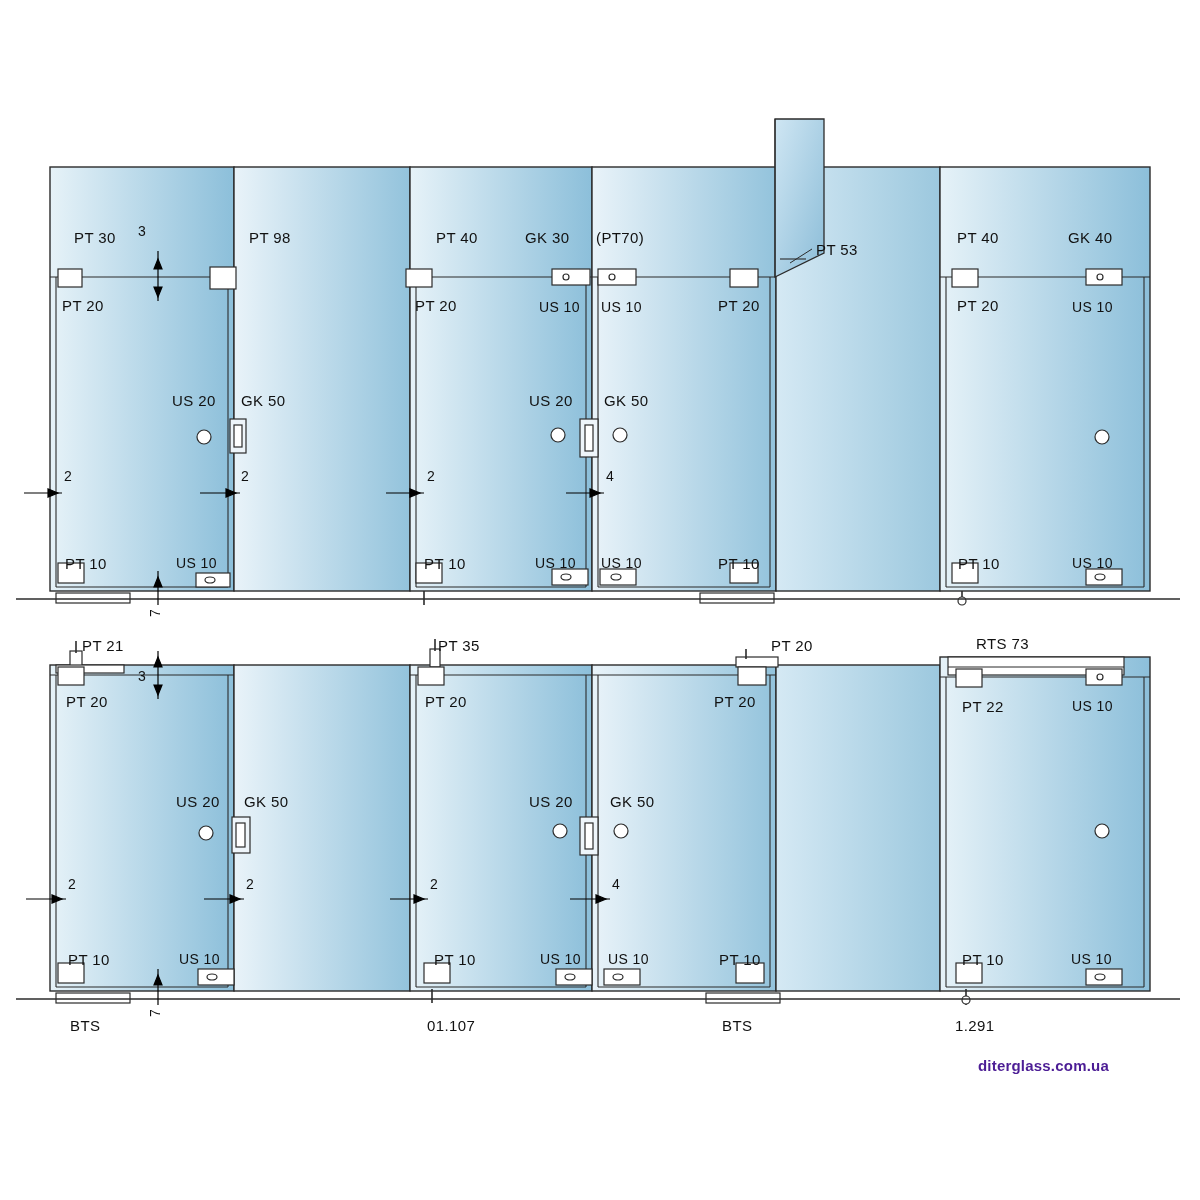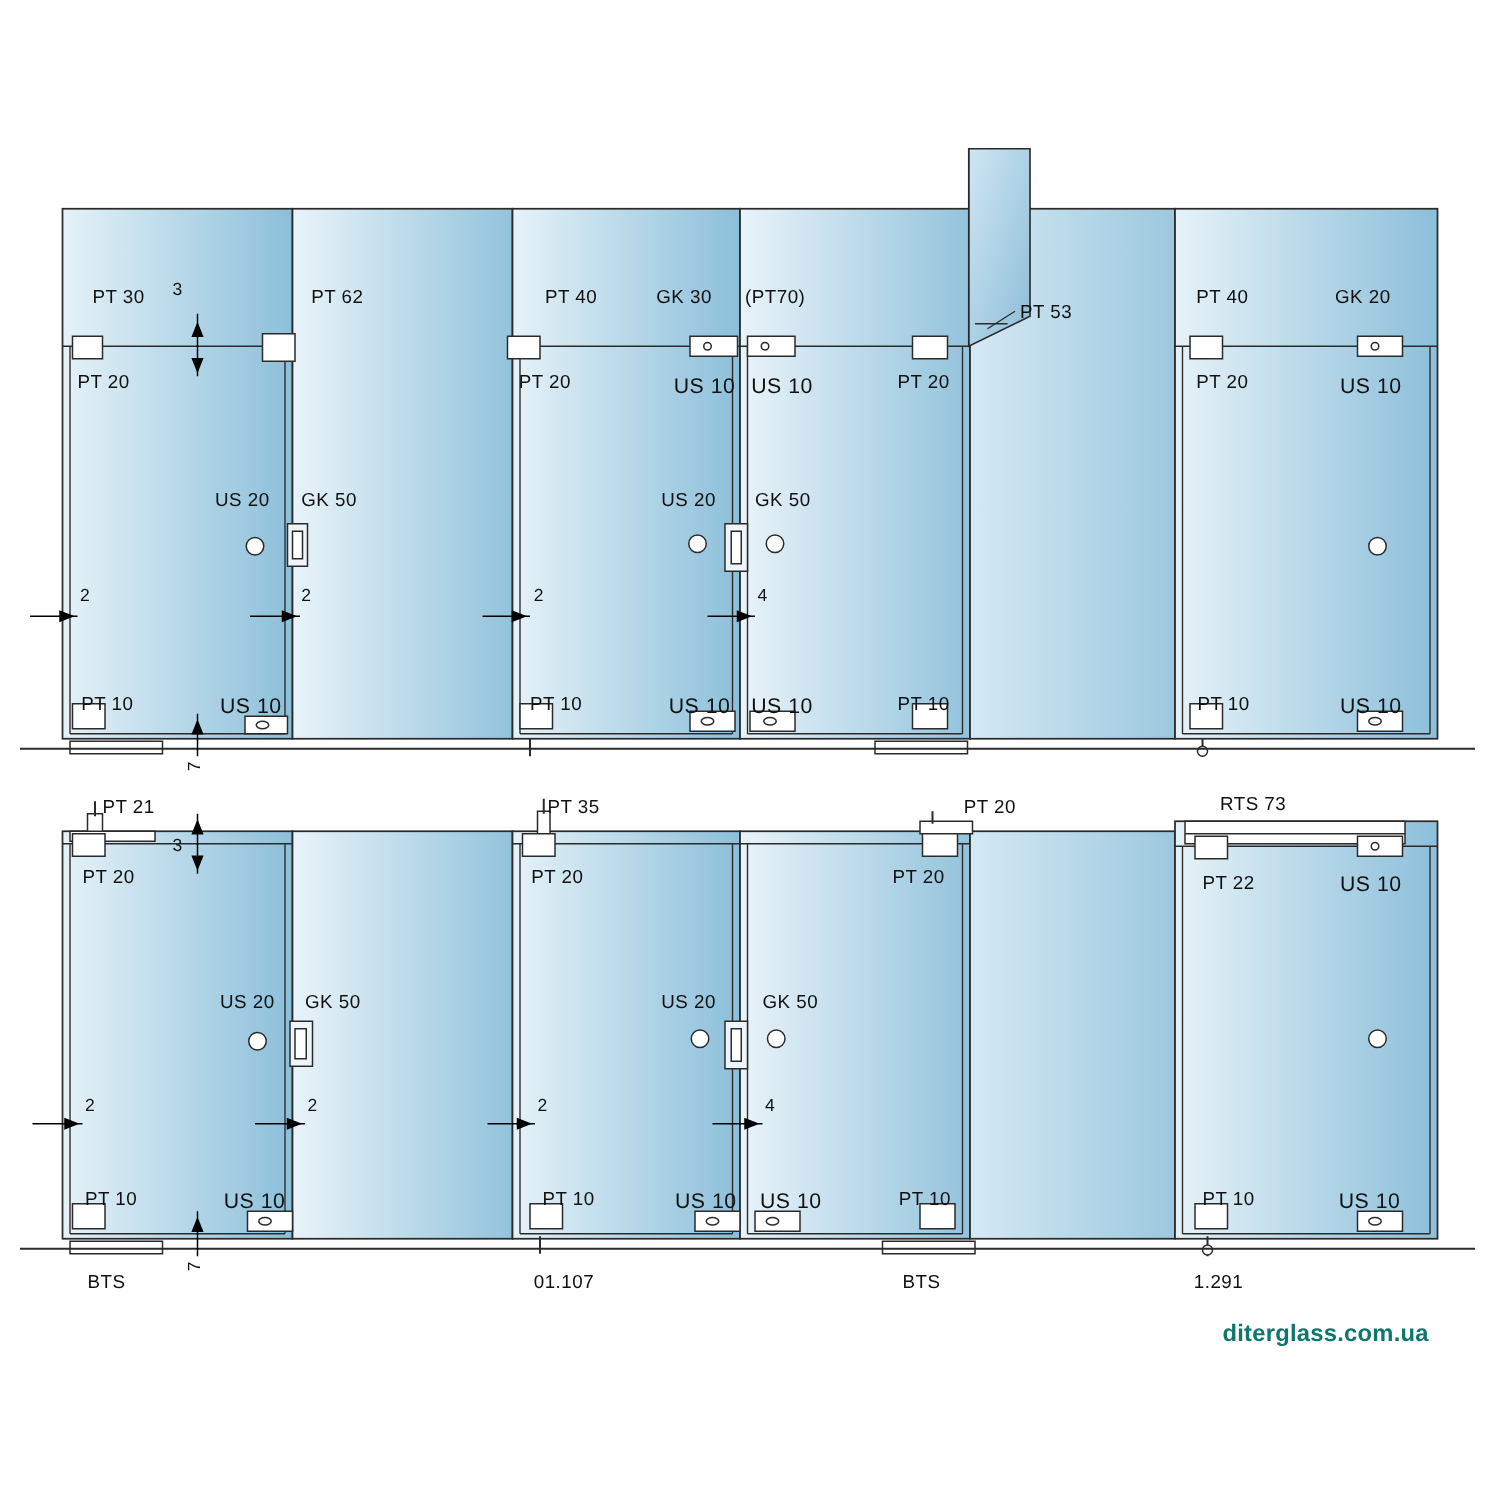--- a/index.html
+++ b/index.html
@@ -1,21 +1,21 @@
 <!DOCTYPE html>
 <html><head>
 <meta charset="utf-8">
 <style>
   html,body{margin:0;padding:0;background:#ffffff;}
   body{width:1200px;height:1200px;font-family:"Liberation Sans",sans-serif;color:#000;position:relative;overflow:hidden;}
   #stage{position:absolute;left:0;top:1px;width:1200px;height:1200px;}
   .lbl{position:absolute;font-size:15px;letter-spacing:.4px;white-space:nowrap;color:#111;}
-  .lbl.sm{font-size:17px;}
+  .lbl.sm{font-size:14px;}
   .lbl.dim{font-size:14px;}
-  .watermark{position:absolute;font-size:19px;font-weight:bold;color:#0f766e;letter-spacing:.2px;}
+  .watermark{position:absolute;font-size:15px;font-weight:bold;color:#4c1d95;letter-spacing:.2px;}
   svg{position:absolute;left:0;top:0;}
   .vert{transform:rotate(-90deg);transform-origin:0 0;}
 </style>
 </head>
 <body>
 
 <div id="stage">
 
 <svg width="1200" height="1200">
   <defs>
@@ -231,31 +231,31 @@
     <line x1="158" y1="968" x2="158" y2="1004"></line>
     <polygon points="158,974 154,984 162,984"></polygon>
   </g>
 
   <line x1="790" y1="262" x2="812" y2="248" stroke="#2b2b2b" stroke-width="1"></line>
 </svg>
 
 <div>
   <div class="lbl" style="left:74px;top:228px">PT 30</div>
   <div class="lbl" style="left:62px;top:296px">PT 20</div>
-  <div class="lbl" style="left:249px;top:228px">PT 62</div>
+  <div class="lbl" style="left:249px;top:228px">PT 98</div>
   <div class="lbl" style="left:436px;top:228px">PT 40</div>
   <div class="lbl" style="left:415px;top:296px">PT 20</div>
   <div class="lbl" style="left:525px;top:228px">GK 30</div>
   <div class="lbl" style="left:596px;top:228px">(PT70)</div>
   <div class="lbl sm" style="left:539px;top:298px">US 10</div>
   <div class="lbl sm" style="left:601px;top:298px">US 10</div>
   <div class="lbl" style="left:718px;top:296px">PT 20</div>
   <div class="lbl" style="left:816px;top:240px">PT 53</div>
   <div class="lbl" style="left:957px;top:228px">PT 40</div>
-  <div class="lbl" style="left:1068px;top:228px">GK 20</div>
+  <div class="lbl" style="left:1068px;top:228px">GK 40</div>
   <div class="lbl" style="left:957px;top:296px">PT 20</div>
   <div class="lbl sm" style="left:1072px;top:298px">US 10</div>
   <div class="lbl" style="left:172px;top:391px">US 20</div>
   <div class="lbl" style="left:241px;top:391px">GK 50</div>
   <div class="lbl" style="left:529px;top:391px">US 20</div>
   <div class="lbl" style="left:604px;top:391px">GK 50</div>
   <div class="lbl" style="left:65px;top:554px">PT 10</div>
   <div class="lbl sm" style="left:176px;top:554px">US 10</div>
   <div class="lbl" style="left:424px;top:554px">PT 10</div>
   <div class="lbl sm" style="left:535px;top:554px">US 10</div>

